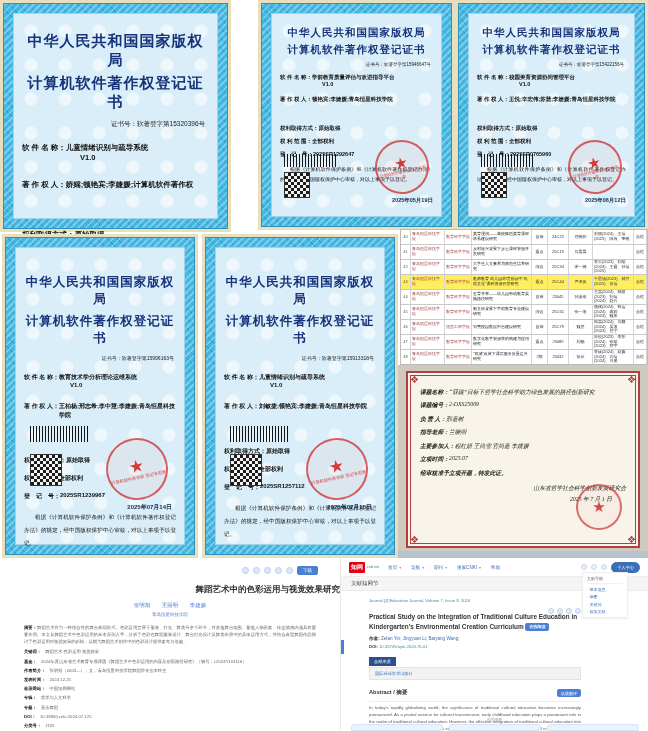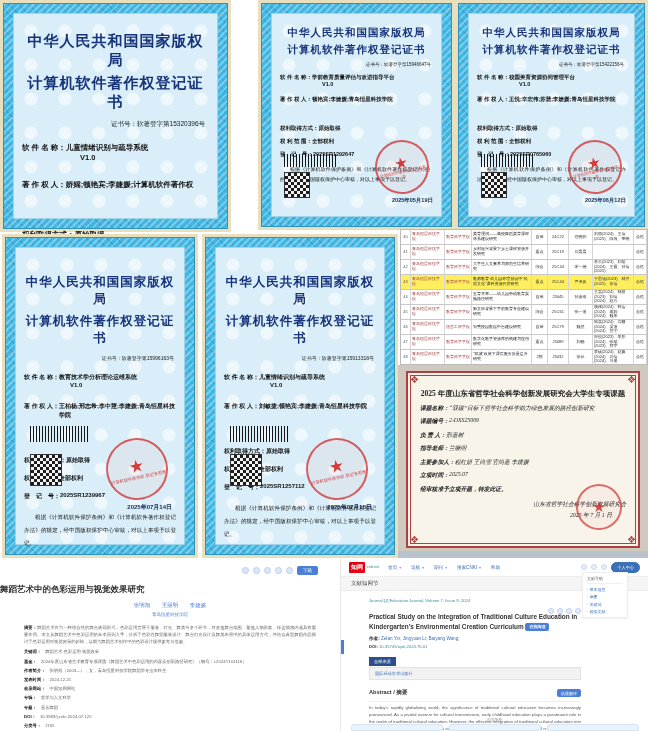--- a/index.html
+++ b/index.html
@@ -116,21 +116,21 @@
   #award .aseal{position:absolute;right:16px;bottom:16px;width:46px;height:46px;border-radius:50%;
     border:2px solid rgba(200,40,40,.65);color:rgba(205,45,45,.85);display:flex;align-items:center;justify-content:center;
     font-size:15px;background:rgba(255,120,120,.05);}
   #award .desk{position:absolute;left:0;bottom:0;width:100%;height:7px;background:#b7c2ca;}
 
   
   #paper-cn{position:absolute;left:0;top:558px;width:340px;height:173px;background:#fff;}
   #paper-cn .tools{position:absolute;right:22px;top:8px;display:flex;align-items:center;gap:4px;}
   #paper-cn .tico{width:7px;height:7px;border-radius:50%;background:#dbe7fb;border:1px solid #b9cef2;}
   #paper-cn .dl{background:#4a7fd4;color:#fff;font-size:4.5px;padding:2px 6px;border-radius:2px;border:none;}
-  #paper-cn .ptitle{text-align:left;font-size:8.5px;font-weight:bold;color:#333;margin-top:26px;}
+  #paper-cn .ptitle{text-align:right;font-size:8.5px;font-weight:bold;color:#333;margin-top:26px;}
   #paper-cn .pauth{text-align:center;font-size:5.5px;color:#4a7fd4;margin-top:6px;}
   #paper-cn .pauth span{margin:0 5px;}
   #paper-cn .paff{text-align:center;font-size:4.5px;color:#4a7fd4;margin-top:3px;}
   #paper-cn .abs{font-size:4.3px;color:#666;line-height:1.65;text-align:justify;margin:7px 24px 0 24px;}
   #paper-cn .abs b{color:#222;}
   #paper-cn .meta{font-size:4.3px;color:#666;margin:4.2px 24px 0 24px;white-space:nowrap;overflow:hidden;}
   #paper-cn .meta b{color:#222;margin-right:4px;}
 
   
   #cnki{position:absolute;left:340px;top:558px;width:308px;height:173px;background:#fff;border-left:1px solid #e8e8e8;}
@@ -461,21 +461,20 @@
         <div class="tcell c8">合格</div>
       </div>
     </div>
 
   <div id="award">
     <div class="paper">
       <span class="orn o-tl">❖</span>
       <span class="orn o-tr">❖</span>
       <span class="orn o-bl">❖</span>
       <span class="orn o-br">❖</span>
-      <div class="ahead">2025 年度山东省哲学社会科学创新发展研究会大学生专项课题</div>
       <div class="arow">
           <span class="albl">课题名称：</span>
           <span class="aval">“双碳”目标下哲学社会科学助力绿色发展的路径创新研究</span>
         </div>
       <div class="arow">
           <span class="albl">课题编号：</span>
           <span class="aval">2-DXS25009</span>
         </div>
       <div class="arow">
           <span class="albl">负 责 人：</span>

